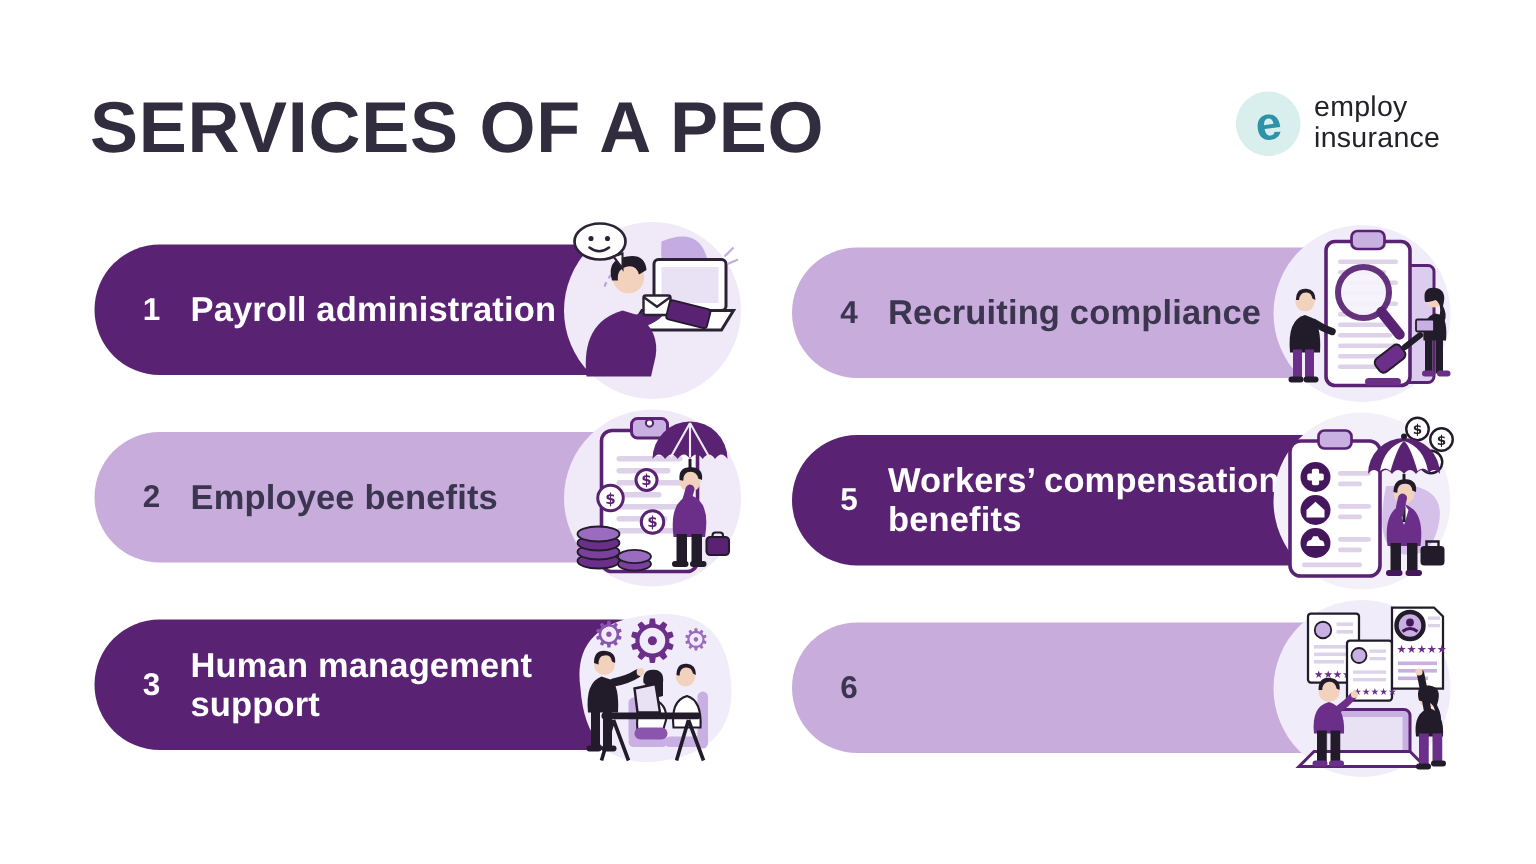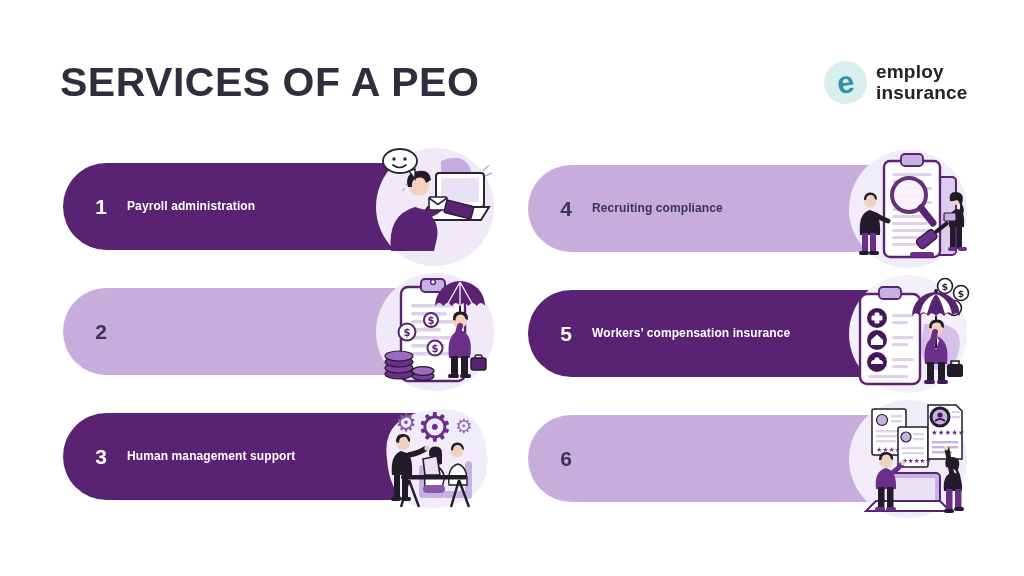--- a/index.html
+++ b/index.html
@@ -3,37 +3,37 @@
 <meta charset="utf-8">
 <style>
   html,body{margin:0;padding:0;}
   body{
     width:1024px;height:576px;background:#ffffff;position:relative;overflow:hidden;
     font-family:"Liberation Sans", sans-serif;
   }
   .page{position:absolute;inset:0;}
   .title{
     position:absolute;left:60px;top:62px;margin:0;
-    font-size:41px;font-weight:800;letter-spacing:.5px;color:#312d3f;line-height:1;
+    font-size:48px;font-weight:800;letter-spacing:.5px;color:#312d3f;line-height:1;
   }
   .logo{position:absolute;left:824px;top:61px;display:flex;align-items:center;gap:9px;}
   .logo-mark{
     width:43px;height:43px;border-radius:50%;background:#d8efed;color:#2e93a9;
     display:flex;align-items:center;justify-content:center;
     font-size:31px;font-weight:800;transform:rotate(-8deg);
   }
-  .logo-name{font-size:19px;font-weight:700;color:#232228;line-height:1.08;letter-spacing:.2px;}
+  .logo-name{font-size:19px;font-weight:400;color:#232228;line-height:1.08;letter-spacing:.2px;}
   .item{
     position:absolute;height:87px;border-radius:44px;
     display:flex;align-items:center;box-sizing:border-box;padding-left:27px;
   }
   .item.dark{background:#5a2273;color:#ffffff;}
   .item.light{background:#c8acdc;color:#3c3550;}
   .num{font-size:21px;font-weight:700;width:22px;text-align:center;flex:none;}
-  .label{font-size:12px;font-weight:700;line-height:1.12;margin-left:15px;letter-spacing:.1px;}
+  .label{font-size:23px;font-weight:700;line-height:1.12;margin-left:15px;letter-spacing:.1px;}
   .col-l .label{max-width:300px;}
   .col-r .label{max-width:262px;}
   #item-1{left:63px;top:163px;width:392px;}
   #item-2{left:63px;top:288px;width:392px;}
   #item-3{left:63px;top:413px;width:392px;}
   #item-4{left:528px;top:165px;width:388px;}
   #item-5{left:528px;top:290px;width:388px;}
   #item-6{left:528px;top:415px;width:388px;}
   .illo{position:absolute;width:124px;height:124px;z-index:2;}
   .illo svg{width:100%;height:100%;display:block;overflow:visible;}
@@ -60,32 +60,33 @@
       <div>insurance</div>
     </div>
   </div>
 
   <div class="item dark col-l" id="item-1">
     <span class="num">1</span>
     <span class="label">Payroll administration</span>
   </div>
   <div class="item light col-l" id="item-2">
     <span class="num">2</span>
+    <span class="label">Employee benefits</span>
   </div>
   <div class="item dark col-l" id="item-3">
     <span class="num">3</span>
     <span class="label">Human management support</span>
   </div>
   <div class="item light col-r" id="item-4">
     <span class="num">4</span>
     <span class="label">Recruiting compliance</span>
   </div>
   <div class="item dark col-r" id="item-5">
     <span class="num">5</span>
-    <span class="label">Workers’ compensation insurance</span>
+    <span class="label">Workers’ compensation benefits</span>
   </div>
   <div class="item light col-r" id="item-6">
     <span class="num">6</span>
   </div>
 
   <div class="illo" id="illo-1">
     <svg viewBox="0 0 124 124">
       <circle cx="62" cy="62" r="59" fill="#efe9f8"></circle>
       <path d="M68,16 q24,-10 30,10 q5,18 -14,19 q-18,1 -16,-29z" fill="#c4abe1"></path>
       <ellipse cx="99" cy="55" rx="7" ry="13" fill="#c4abe1"></ellipse>

